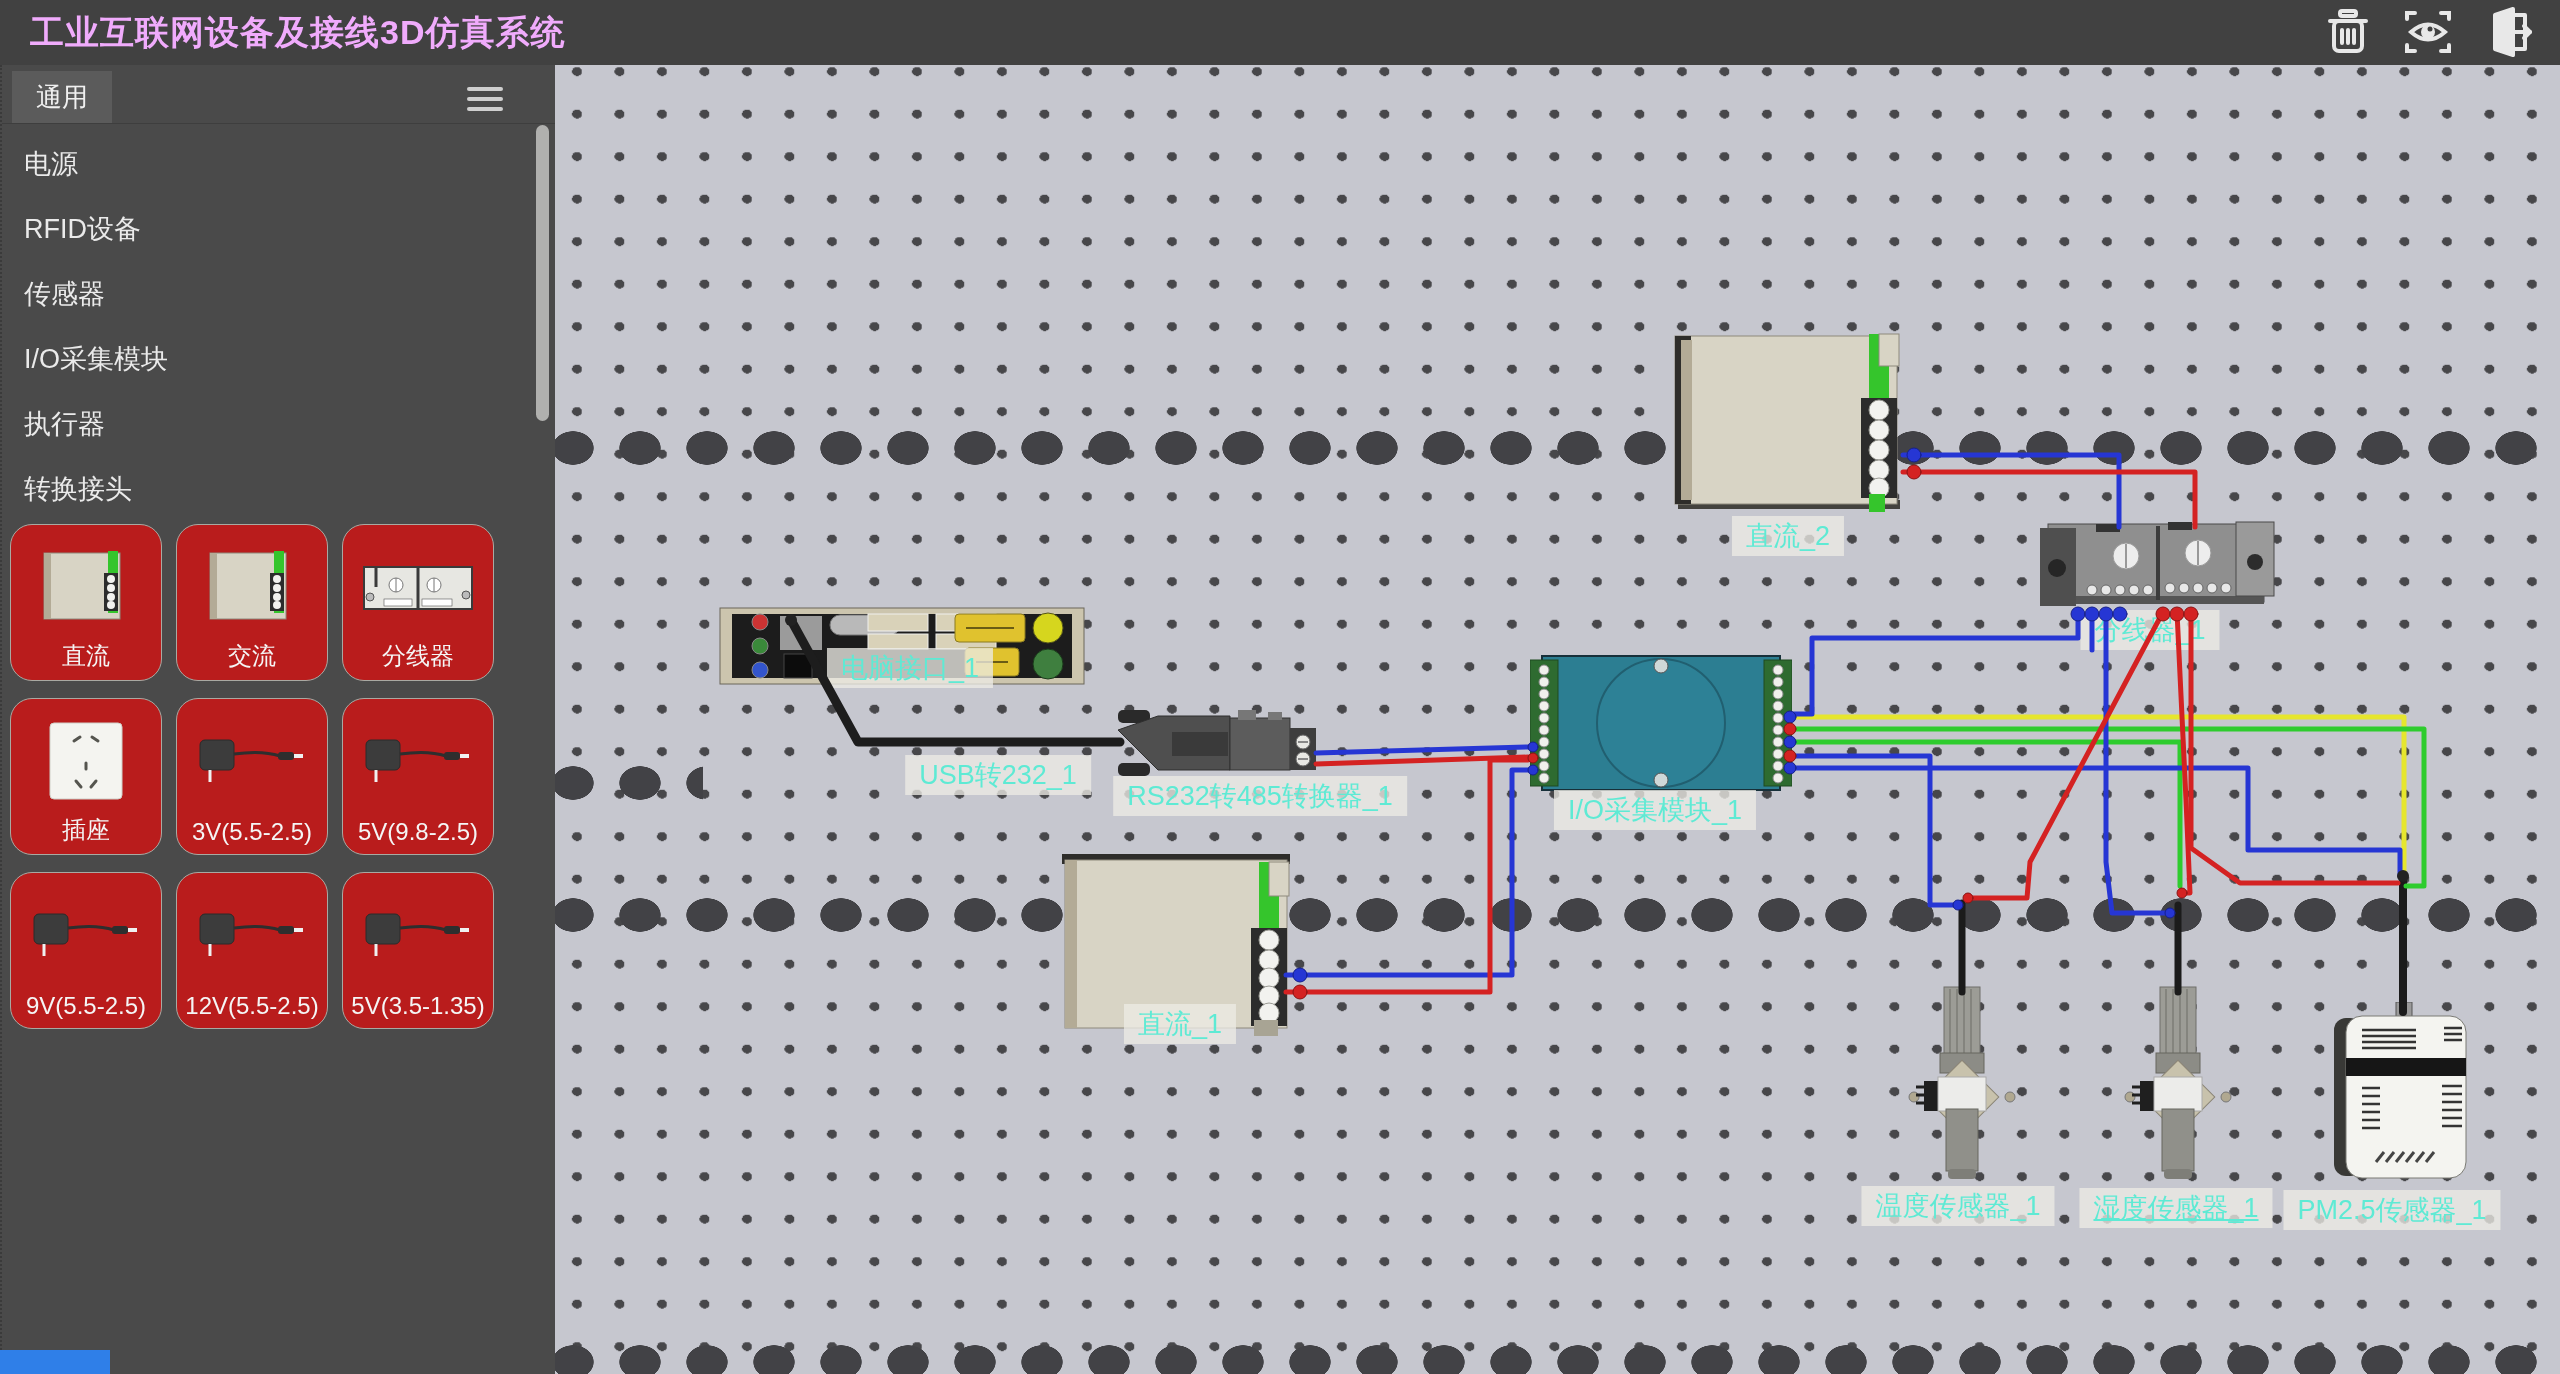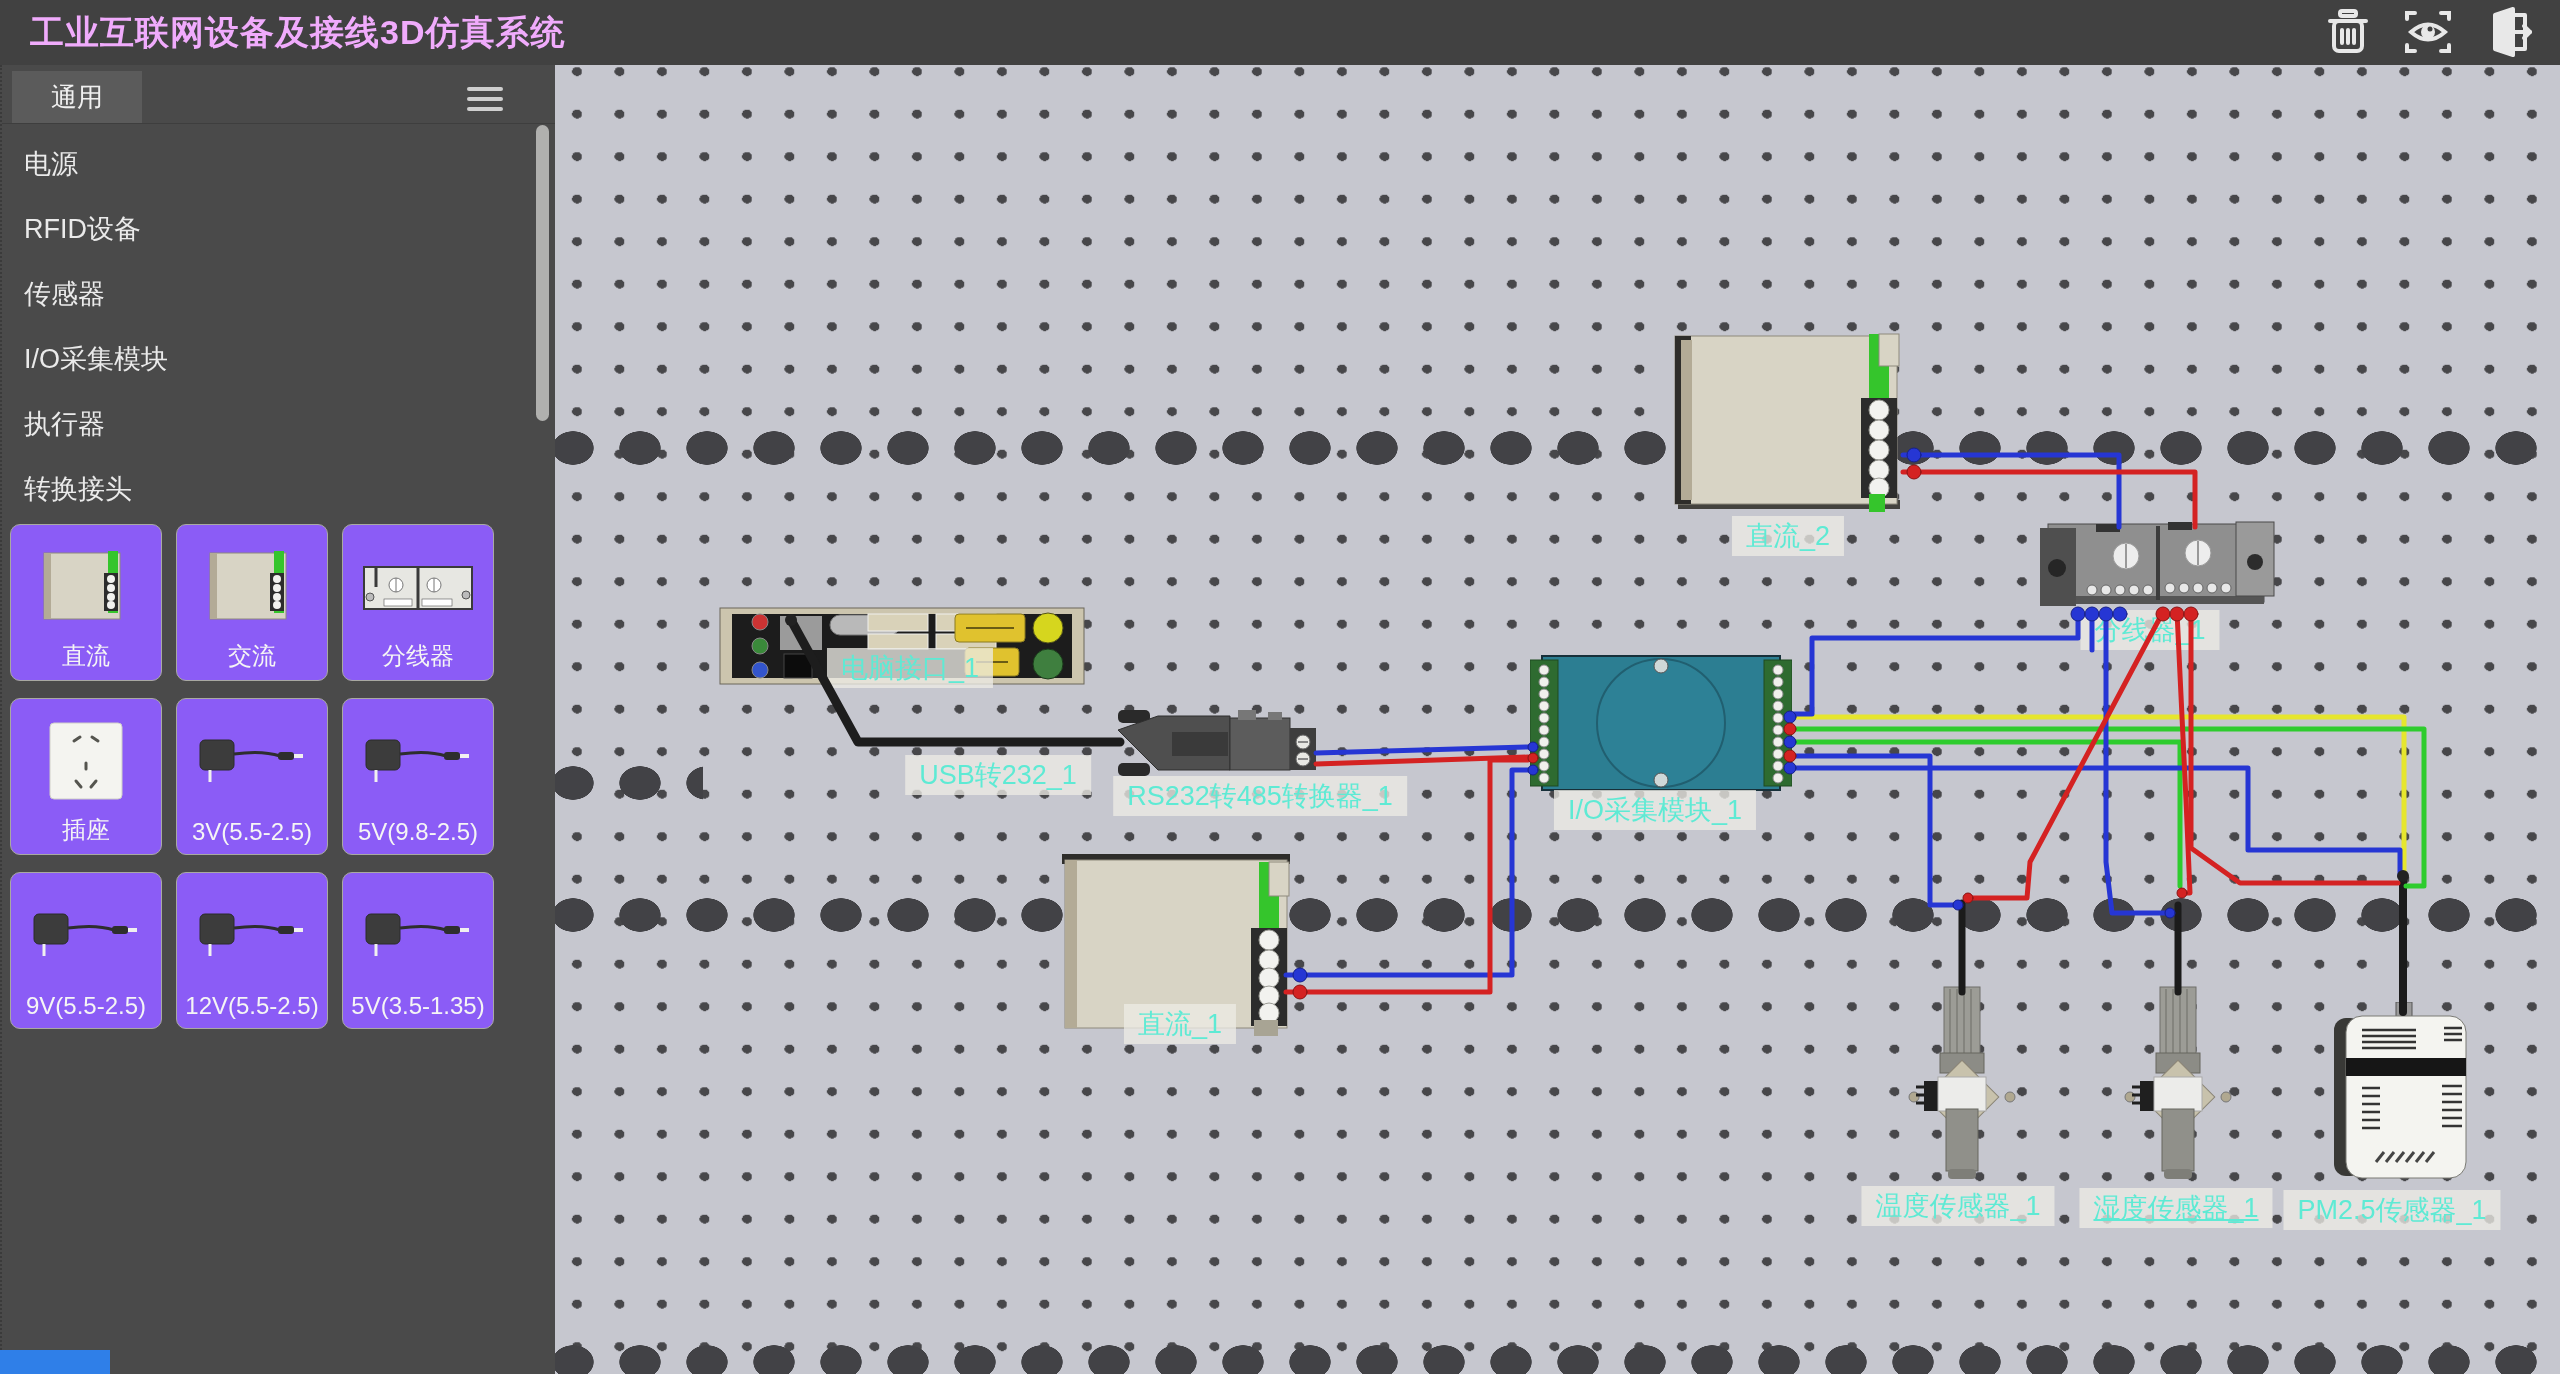--- a/index.html
+++ b/index.html
@@ -8,33 +8,33 @@
        -webkit-font-smoothing:antialiased;user-select:none;}
   
   .header{position:absolute;left:0;top:0;width:2560px;height:65px;background:#414141;z-index:10;
           display:flex;align-items:center;}
   .header .title{color:#f0abfc;font-size:34px;font-weight:bold;margin-left:30px;letter-spacing:1px;}
   .header-icons{position:absolute;right:26px;top:6px;display:flex;gap:28px;}
   .hicon{width:52px;height:52px;display:flex;align-items:center;justify-content:center;cursor:pointer;}
   
   .sidebar{position:absolute;left:0;top:65px;width:553px;height:1309px;background:#4a4a4a;z-index:9;
            border-left:2px dotted #3a3a3a;}
-  .tab{position:absolute;left:10px;top:6px;width:130px;height:52px;background:#5b5b5b;
+  .tab{position:absolute;left:10px;top:6px;width:100px;height:52px;background:#5b5b5b;
        color:#f0f0f0;font-size:26px;display:flex;align-items:center;justify-content:center;cursor:pointer;}
   .tabrow-line{position:absolute;left:0;top:58px;width:553px;height:1px;background:#3e3e3e;}
   .hamburger{position:absolute;right:52px;top:16px;width:36px;height:28px;cursor:pointer;}
   .hamburger span{display:block;height:4px;background:#cfcfcf;margin:6px 0;border-radius:2px;}
   .menu{position:absolute;left:0;top:66px;width:553px;}
   .menu-item{height:65px;display:flex;align-items:center;padding-left:22px;color:#eaeaea;
              font-size:27px;cursor:pointer;}
   .vscroll{position:absolute;right:6px;top:60px;width:13px;height:296px;border-radius:7px;
            background:#b0b0ae;cursor:pointer;}
   .tiles{position:absolute;left:8px;top:459px;width:537px;display:grid;
          grid-template-columns:repeat(3,152px);grid-auto-rows:157px;gap:17px 14px;}
-  .tile{background:#8b5cf6;border:1px solid #a9a9a2;border-radius:10px;position:relative;
+  .tile{background:#b91c1c;border:1px solid #a9a9a2;border-radius:22px;position:relative;
         cursor:pointer;overflow:hidden;}
   .tile .tlabel{position:absolute;left:0;right:0;bottom:8px;text-align:center;color:#f5f5f5;font-size:24px;}
   .tile .tgfx{position:absolute;left:0;top:12px;right:0;height:100px;display:flex;
               align-items:center;justify-content:center;}
   
   .canvas-bg{position:absolute;left:553px;top:65px;width:2007px;height:1309px;background:#c6c7cf;
        background-image:radial-gradient(ellipse 5px 4.5px at 21px 21px,#47474a 97%,rgba(0,0,0,0) 100%);
        background-size:42.5px 42.5px;background-position:3px 28px;z-index:1;cursor:grab;}
   .dot-band{position:absolute;height:46px;z-index:2;
        background-image:radial-gradient(ellipse 21px 17px at 33px 23px,#424246 97%,rgba(0,0,0,0) 100%);

